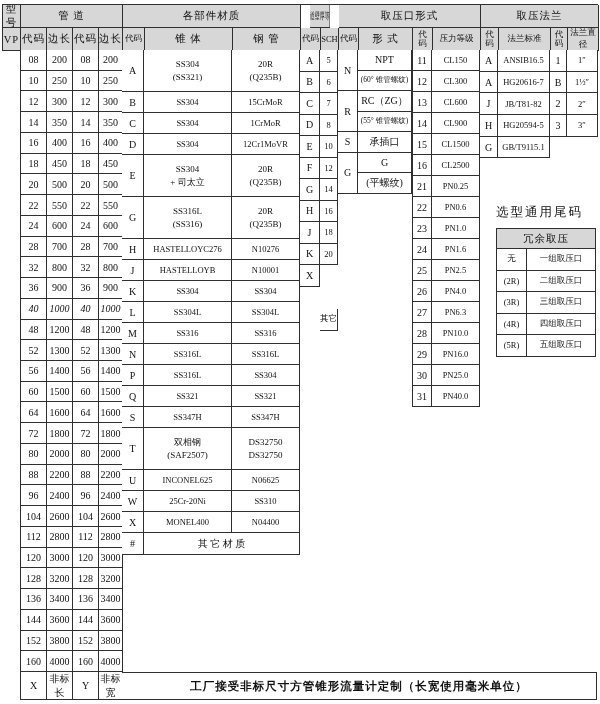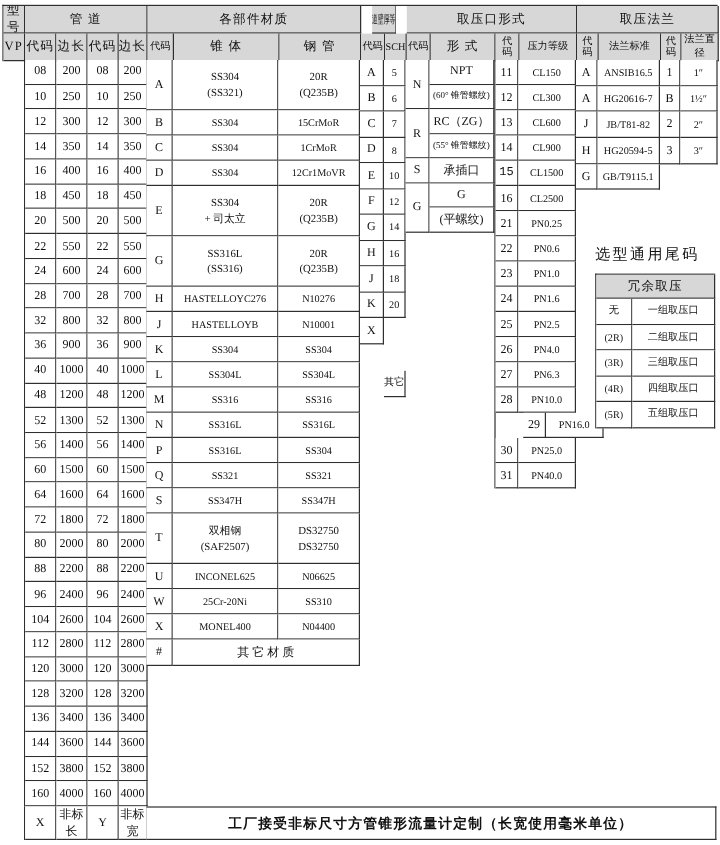--- a/index.html
+++ b/index.html
@@ -125,21 +125,21 @@
         <div class="cell" style="width: 26px; height: 100%;">800</div>
         <div class="cell" style="width: 26px; height: 100%;">32</div>
         <div class="cell" style="width: 24px; height: 100%;">800</div>
       </div>
       <div class="row" style="flex: 1 1 0px;">
         <div class="cell" style="width: 26px; height: 100%;">36</div>
         <div class="cell" style="width: 26px; height: 100%;">900</div>
         <div class="cell" style="width: 26px; height: 100%;">36</div>
         <div class="cell" style="width: 24px; height: 100%;">900</div>
       </div>
-      <div class="row" style="flex: 1 1 0px;">
+      <div class="row" style="flex: 1 1 0px; font-style: italic;">
         <div class="cell" style="width: 26px; height: 100%;">40</div>
         <div class="cell" style="width: 26px; height: 100%;">1000</div>
         <div class="cell" style="width: 26px; height: 100%;">40</div>
         <div class="cell" style="width: 24px; height: 100%;">1000</div>
       </div>
       <div class="row" style="flex: 1 1 0px;">
         <div class="cell" style="width: 26px; height: 100%;">48</div>
         <div class="cell" style="width: 26px; height: 100%;">1200</div>
         <div class="cell" style="width: 26px; height: 100%;">48</div>
         <div class="cell" style="width: 24px; height: 100%;">1200</div>
@@ -447,21 +447,21 @@
       </div>
       <div class="row" style="height: 21px;">
         <div class="cell" style="width: 19px; height: 21px;">13</div>
         <div class="cell sm" style="width: 48px; height: 21px;">CL600</div>
       </div>
       <div class="row" style="height: 21px;">
         <div class="cell" style="width: 19px; height: 21px;">14</div>
         <div class="cell sm" style="width: 48px; height: 21px;">CL900</div>
       </div>
       <div class="row" style="height: 21px;">
-        <div class="cell" style="width: 19px; height: 21px; font-family: Liberation Mono, monospace;">15</div>
+        <div class="cell" style="width: 19px; height: 21px;">15</div>
         <div class="cell sm" style="width: 48px; height: 21px;">CL1500</div>
       </div>
       <div class="row" style="height: 21px;">
         <div class="cell" style="width: 19px; height: 21px;">16</div>
         <div class="cell sm" style="width: 48px; height: 21px;">CL2500</div>
       </div>
       <div class="row" style="height: 21px;">
         <div class="cell" style="width: 19px; height: 21px;">21</div>
         <div class="cell sm" style="width: 48px; height: 21px;">PN0.25</div>
       </div>
@@ -486,21 +486,21 @@
         <div class="cell sm" style="width: 48px; height: 21px;">PN4.0</div>
       </div>
       <div class="row" style="height: 21px;">
         <div class="cell" style="width: 19px; height: 21px;">27</div>
         <div class="cell sm" style="width: 48px; height: 21px;">PN6.3</div>
       </div>
       <div class="row" style="height: 21px;">
         <div class="cell" style="width: 19px; height: 21px;">28</div>
         <div class="cell sm" style="width: 48px; height: 21px;">PN10.0</div>
       </div>
-      <div class="row" style="height: 21px; margin-left: 23px;">
+      <div class="row" style="height: 21px;">
         <div class="cell" style="width: 19px; height: 21px;">29</div>
         <div class="cell sm" style="width: 48px; height: 21px;">PN16.0</div>
       </div>
       <div class="row" style="height: 21px;">
         <div class="cell" style="width: 19px; height: 21px;">30</div>
         <div class="cell sm" style="width: 48px; height: 21px;">PN25.0</div>
       </div>
       <div class="row" style="height: 21px;">
         <div class="cell" style="width: 19px; height: 21px;">31</div>
         <div class="cell sm" style="width: 48px; height: 21px;">PN40.0</div>

